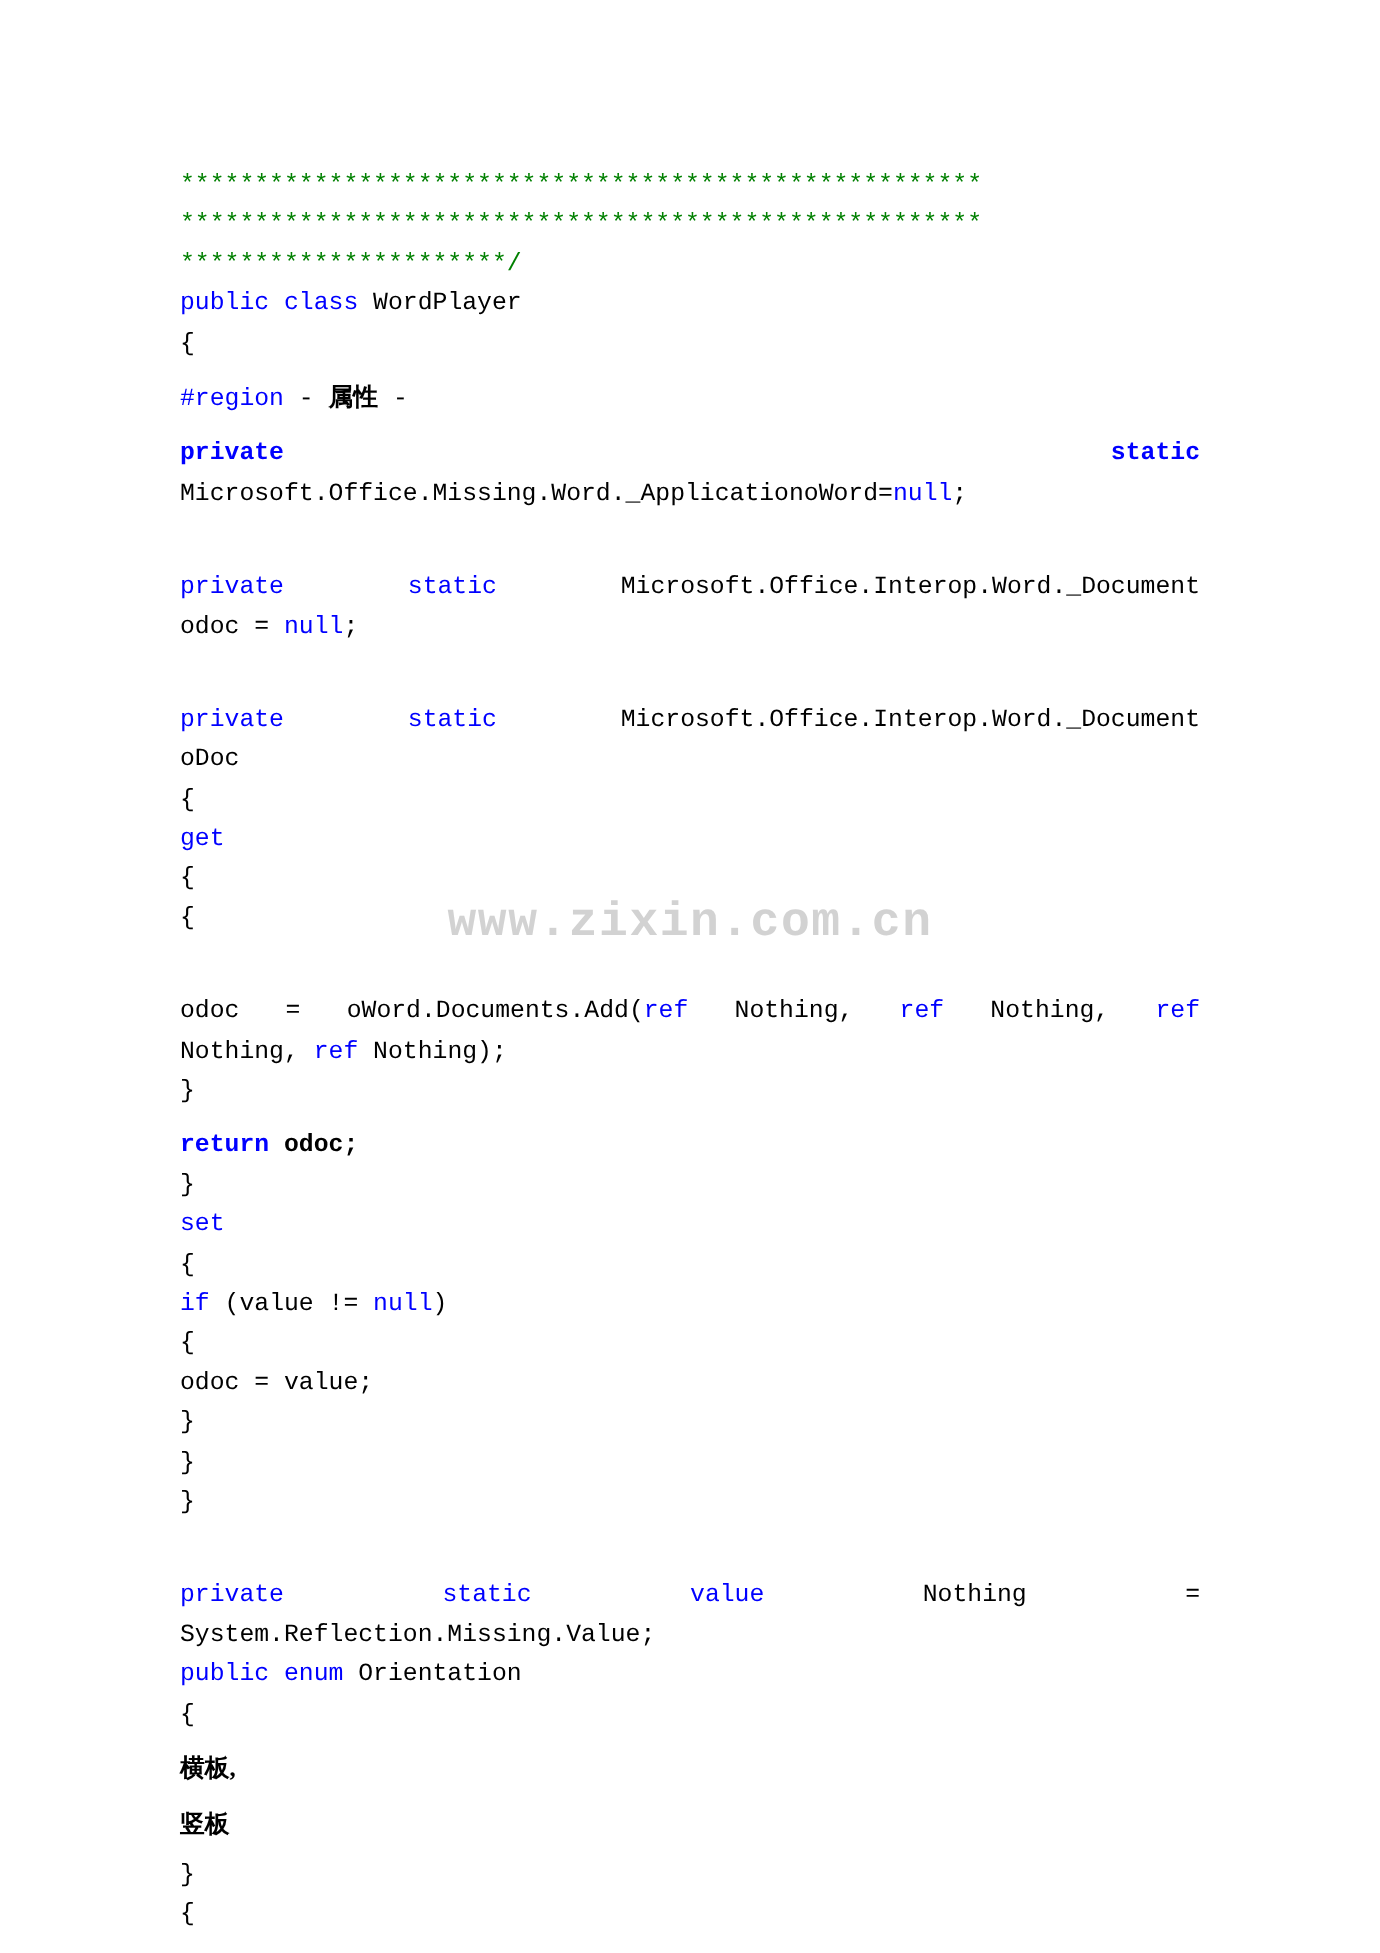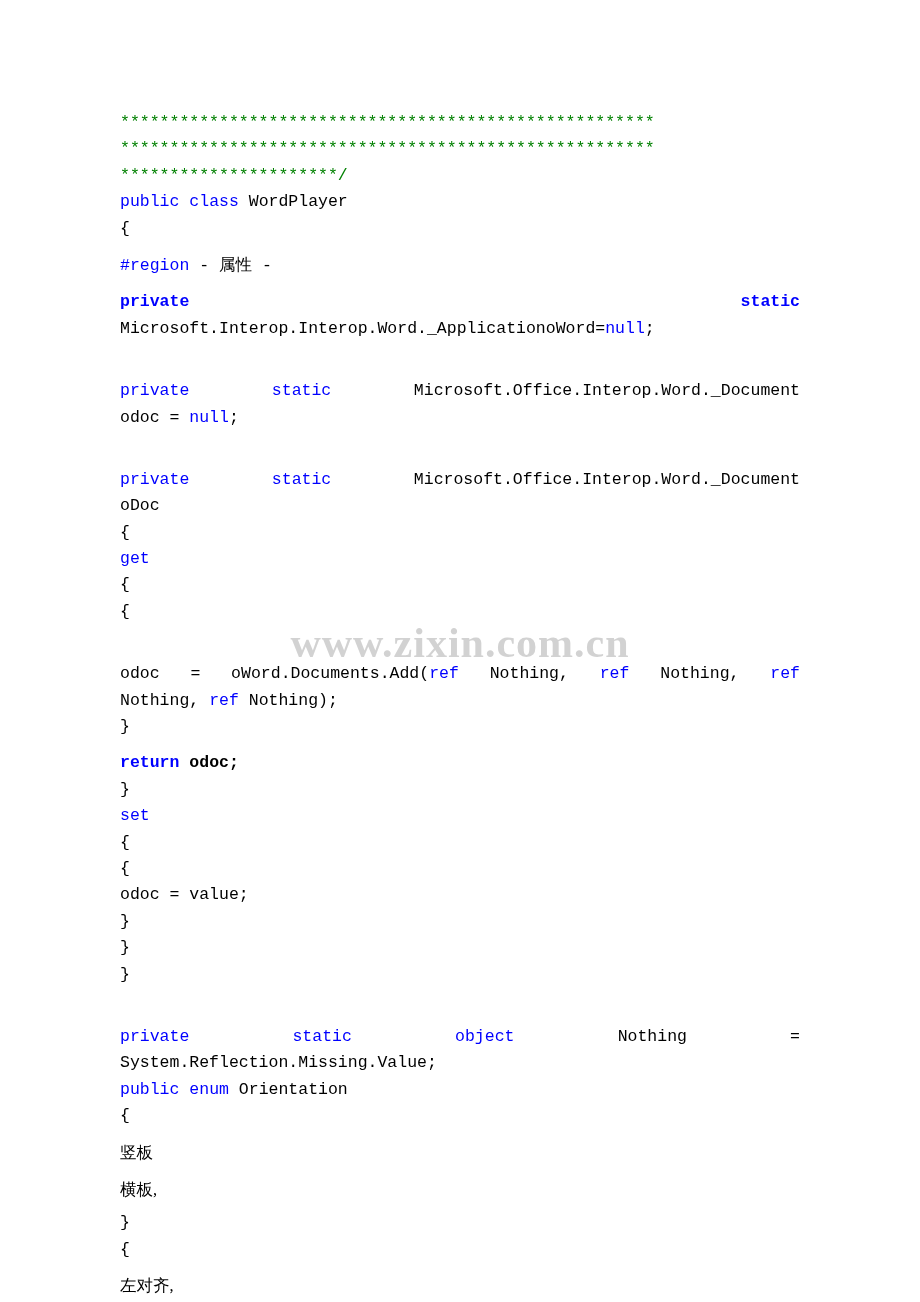--- a/index.html
+++ b/index.html
@@ -24,28 +24,28 @@
   }
   .justify {
     text-align: justify;
     text-align-last: justify;
     white-space: normal;
     margin-top: 36px;
   }
   .kw { color: #0000ff; }       
   .cm { color: #008000; }       
   .plain { color: #000000; }
-  .cn { font-family: "SimSun", "宋体", serif; color: #000000; }
+  .cn { font-family: "SimSun", "宋体", serif; color: #000000; font-weight: bold; }
   .watermark {
     position: absolute;
-    top: 610px;
+    top: 589px;
     left: 50%;
     transform: translateX(-50%);
-    font-family: Liberation Serif, serif;
-    font-size: 42px;
+    font-family: Liberation Mono, monospace;
+    font-size: 32px;
     font-weight: bold;
     color: rgba(180,180,180,0.6);
     letter-spacing: 1px;
     pointer-events: none;
     user-select: none;
     white-space: nowrap;
   }
 </style>
 </head>
 <body>
@@ -59,21 +59,21 @@
   <div class="code-line"><span class="cm">**********************/</span></div>
 
   <div class="code-line"><span class="kw">public</span><span class="plain"> </span><span class="kw">class</span><span class="plain"> WordPlayer</span></div>
 
   <div class="code-line"><span class="plain">{</span></div>
 
   <div class="code-line" style="margin-top:10px;"><span class="kw">#region</span><span class="plain"> - </span><span class="cn">属性</span><span class="plain"> -</span></div>
 
   <div class="code-line justify" style="margin-top:10px;font-weight:bold;"><span class="kw">private</span> <span class="kw">static</span></div>
 
-  <div class="code-line"><span class="plain">Microsoft.Interop.Interop.Word._ApplicationoWord=</span><span class="kw">null</span><span class="plain">;</span></div>
+  <div class="code-line"><span class="plain">Microsoft.Office.Missing.Word._ApplicationoWord=</span><span class="kw">null</span><span class="plain">;</span></div>
 
   <div class="code-line justify"><span class="kw">private</span><span class="plain"> </span><span class="kw">static</span><span class="plain"> Microsoft.Office.Interop.Word._Document </span></div>
   <div class="code-line"><span class="plain">odoc = </span><span class="kw">null</span><span class="plain">;</span></div>
 
   <div class="code-line justify"><span class="kw">private</span><span class="plain"> </span><span class="kw">static</span><span class="plain"> Microsoft.Office.Interop.Word._Document </span></div>
   <div class="code-line"><span class="plain">oDoc</span></div>
 
   <div class="code-line"><span class="plain">{</span></div>
   <div class="code-line"><span class="kw">get</span></div>
   <div class="code-line"><span class="plain">{</span></div>
@@ -82,34 +82,35 @@
   <div class="code-line justify"><span class="plain">odoc = oWord.Documents.Add(</span><span class="kw">ref</span><span class="plain"> Nothing, </span><span class="kw">ref</span><span class="plain"> Nothing, </span><span class="kw">ref</span><span class="plain"> </span></div>
   <div class="code-line"><span class="plain">Nothing, </span><span class="kw">ref</span><span class="plain"> Nothing);</span></div>
 
   <div class="code-line"><span class="plain">}</span></div>
 
   <div class="code-line" style="margin-top:10px;font-weight:bold;"><span class="kw">return</span><span class="plain"> odoc;</span></div>
 
   <div class="code-line"><span class="plain">}</span></div>
   <div class="code-line"><span class="kw">set</span></div>
   <div class="code-line"><span class="plain">{</span></div>
+  <div class="code-line"><span class="kw">if</span><span class="plain"> (value != </span><span class="kw">null</span><span class="plain">)</span></div>
   <div class="code-line"><span class="plain">{</span></div>
   <div class="code-line"><span class="plain">odoc = value;</span></div>
   <div class="code-line"><span class="plain">}</span></div>
   <div class="code-line"><span class="plain">}</span></div>
   <div class="code-line"><span class="plain">}</span></div>
 
-  <div class="code-line justify"><span class="kw">private</span> <span class="kw">static</span> <span class="kw">object</span> <span class="plain">Nothing</span> <span class="plain">=</span></div>
+  <div class="code-line justify"><span class="kw">private</span> <span class="kw">static</span> <span class="kw">value</span> <span class="plain">Nothing</span> <span class="plain">=</span></div>
   <div class="code-line"><span class="plain">System.Reflection.Missing.Value;</span></div>
 
   <div class="code-line"><span class="kw">public</span><span class="plain"> </span><span class="kw">enum</span><span class="plain"> Orientation</span></div>
   <div class="code-line"><span class="plain">{</span></div>
 
+  <div class="code-line" style="margin-top:10px;"><span class="cn">横板,</span></div>
   <div class="code-line" style="margin-top:10px;"><span class="cn">竖板</span></div>
-  <div class="code-line" style="margin-top:10px;"><span class="cn">横板,</span></div>
 
   <div class="code-line" style="margin-top:6px;"><span class="plain">}</span></div>
 
   <div class="code-line"><span class="plain">{</span></div>
 
   <div class="code-line" style="margin-top:10px;"><span class="cn">左对齐,</span></div>
 
 </div>
 
 </body></html>

